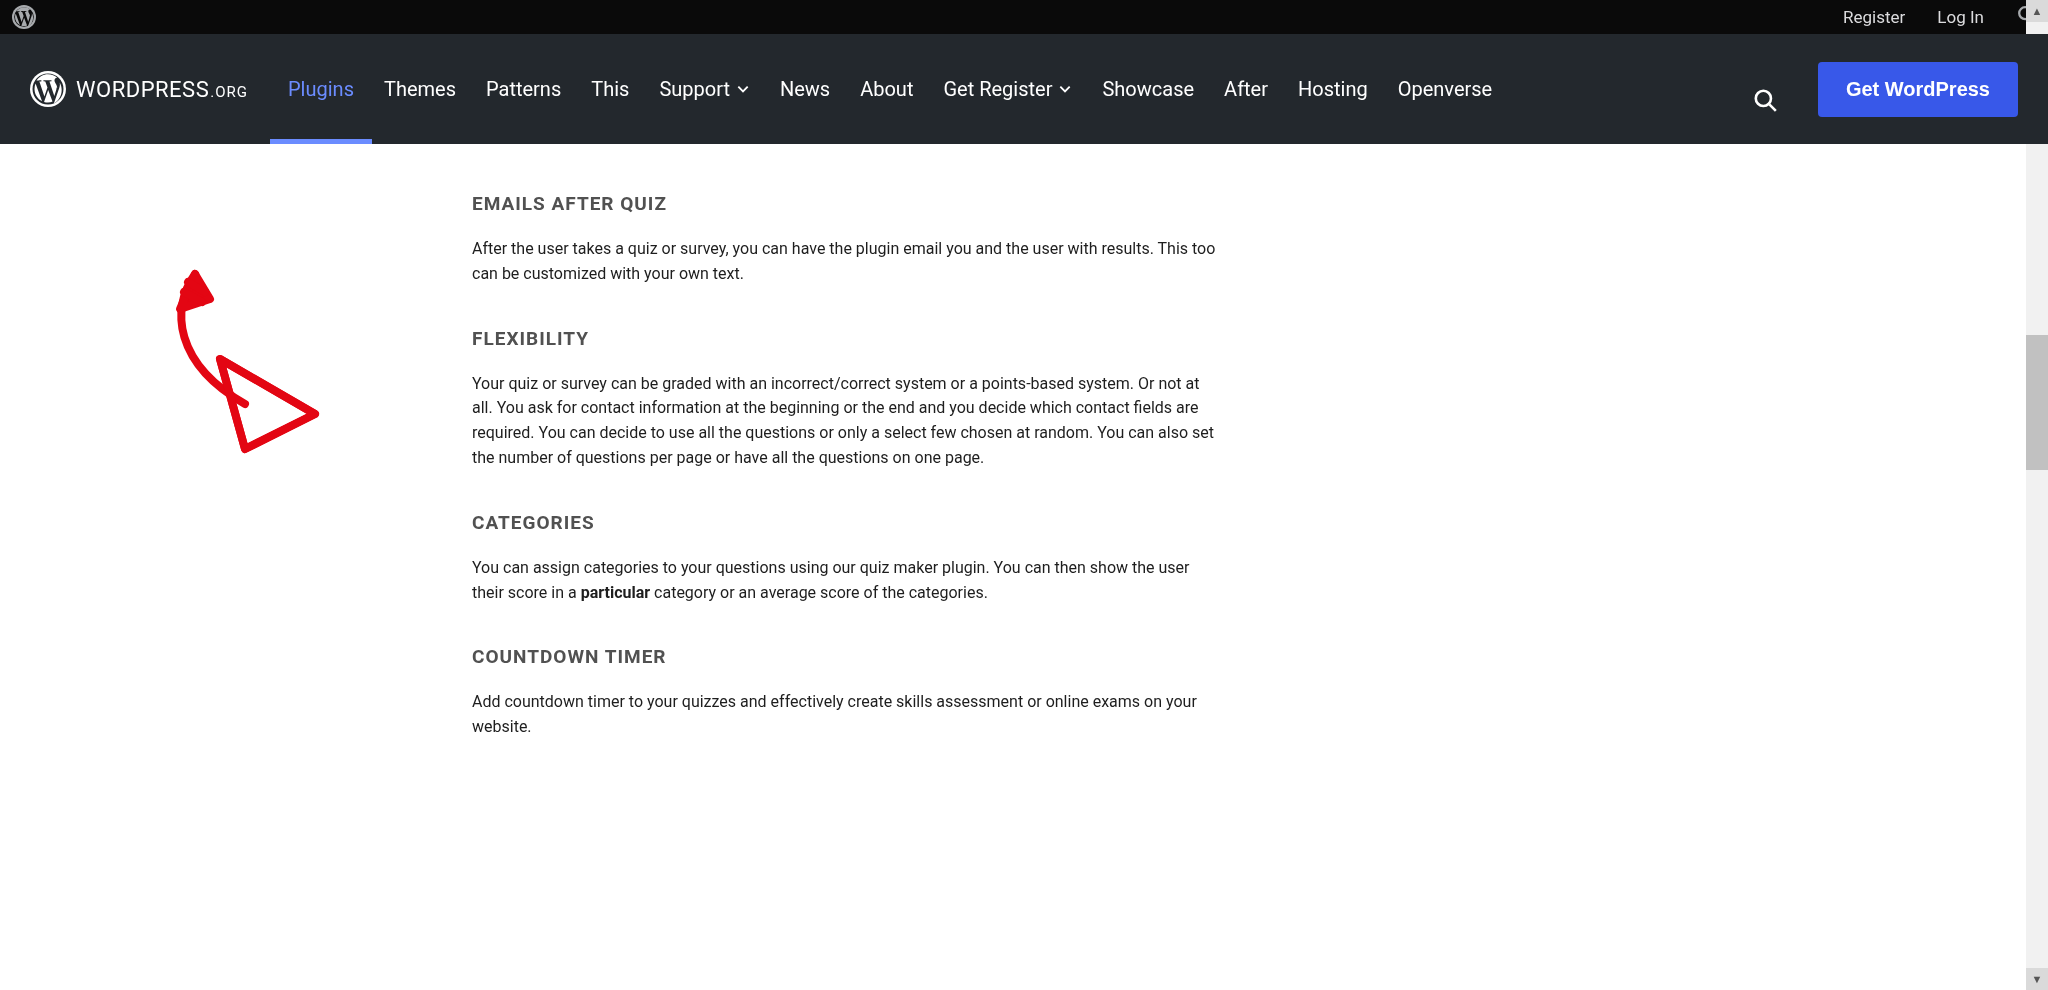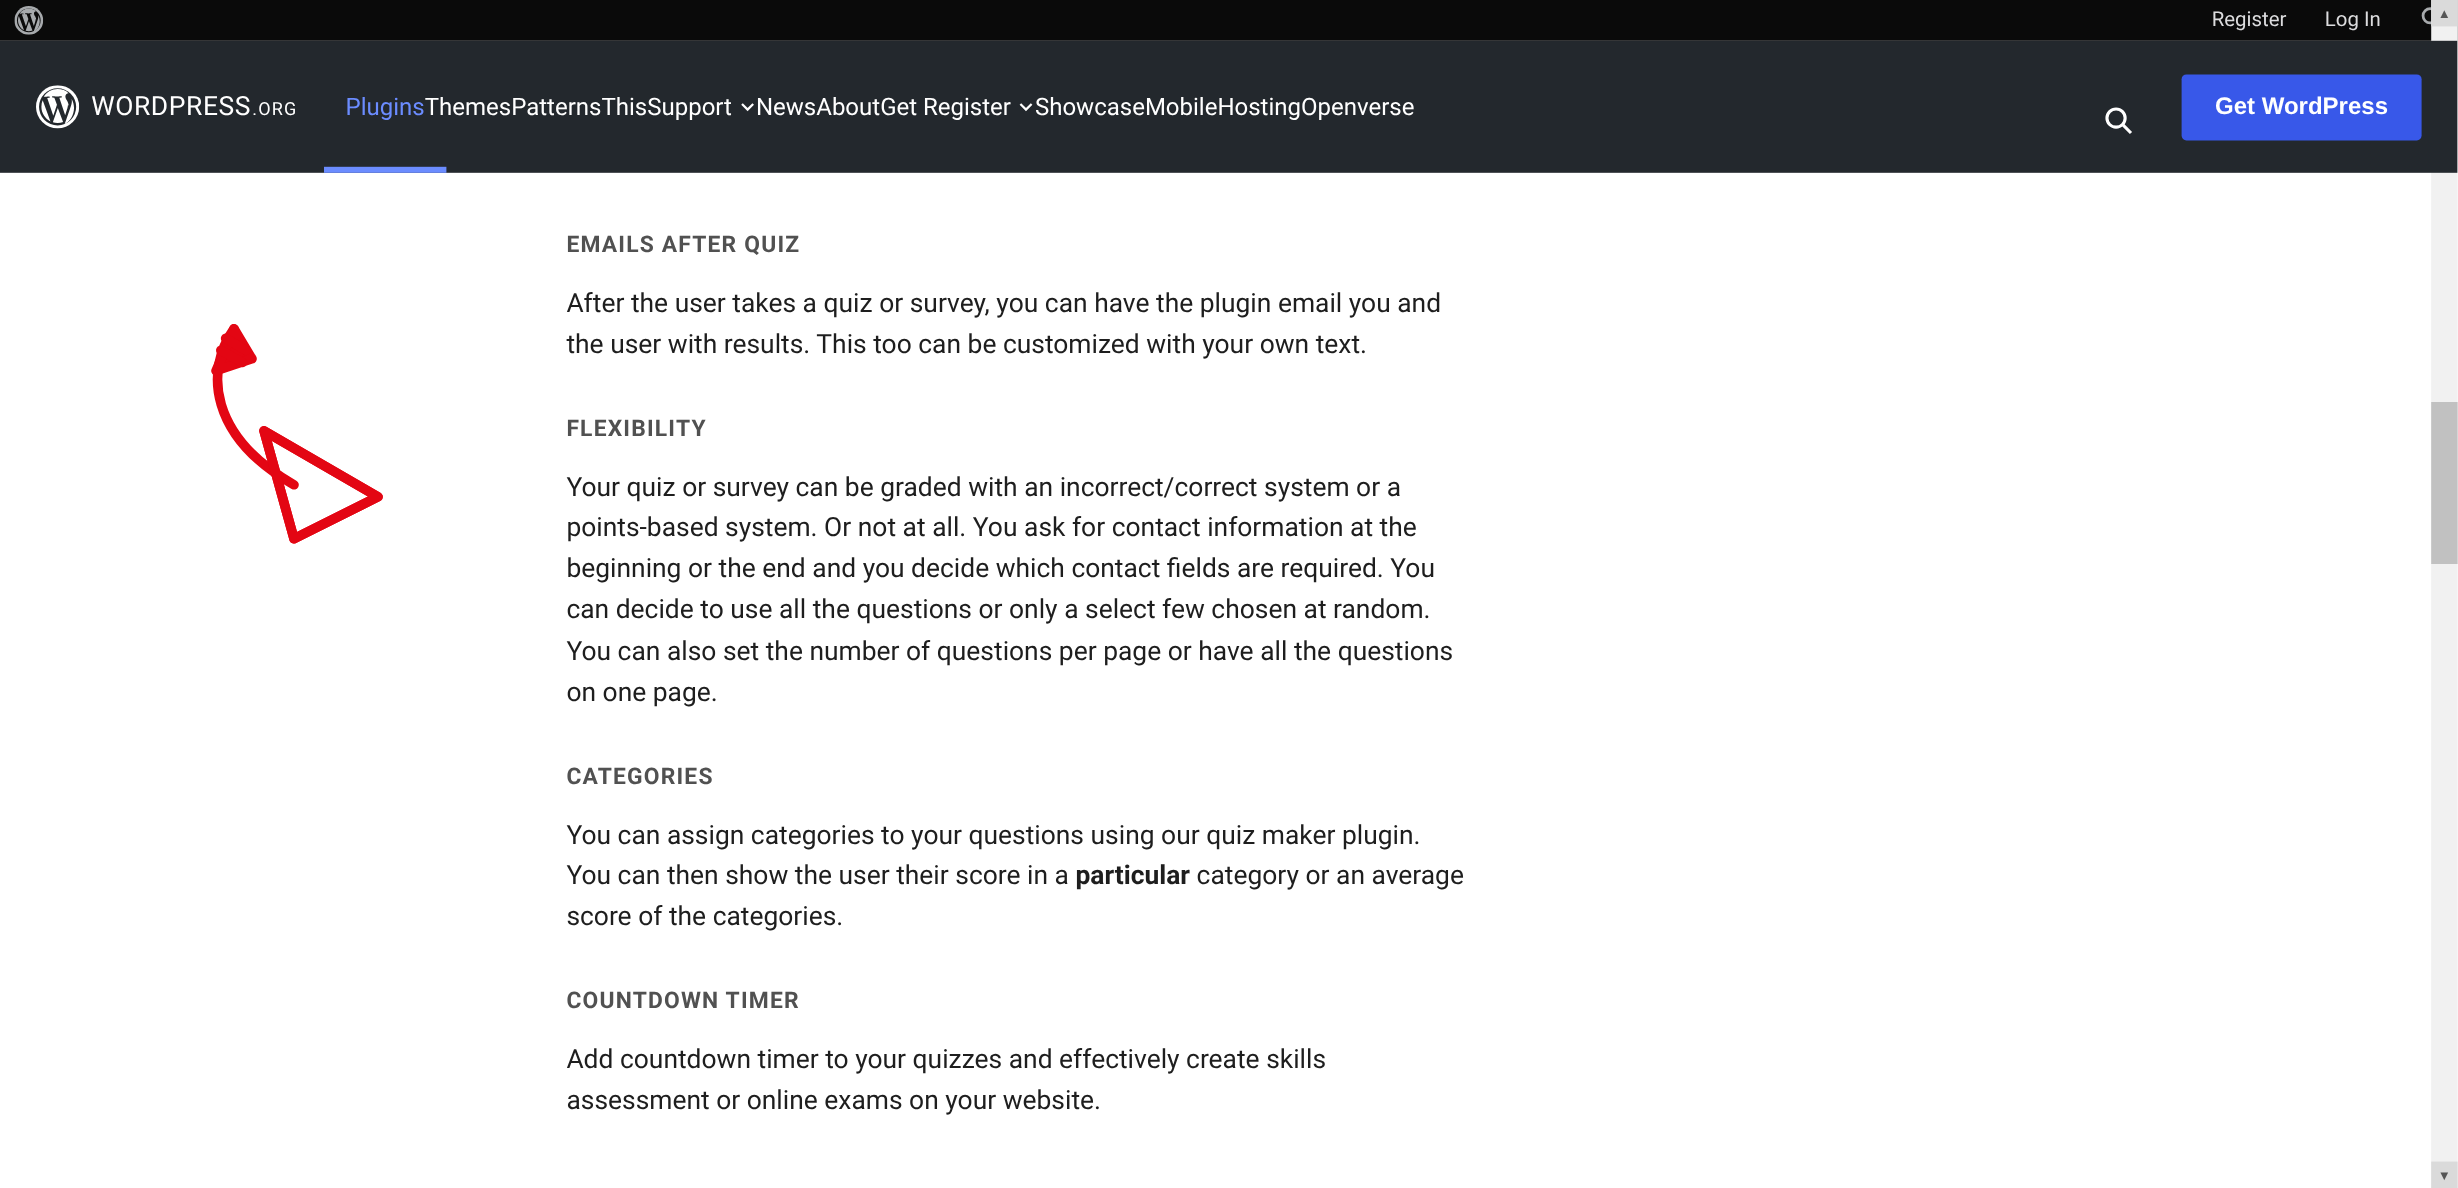--- a/index.html
+++ b/index.html
@@ -77,20 +77,21 @@
     font-variant: small-caps;
   }
   .brand-text .org {
     font-size: 15px;
     margin-left: 1px;
     letter-spacing: 1px;
   }
   nav.primary {
     display: flex;
     align-items: center;
+    gap: 30px;
     height: 100%;
   }
   nav.primary .nav-item {
     color: #fff;
     font-size: 20px;
     display: flex;
     align-items: center;
     gap: 6px;
     height: 100%;
     position: relative;
@@ -141,21 +142,21 @@
   h4.section-title {
     font-size: 19px;
     font-weight: 700;
     letter-spacing: 1px;
     color: var(--heading-gray);
     text-transform: uppercase;
     margin: 40px 0 22px 0;
   }
   h4.section-title:first-child { margin-top: 18px; }
   p.section-body {
-    font-size: 22px;
+    font-size: 16px;
     line-height: 1.55;
     color: var(--body-text);
     margin: 0 0 10px 0;
     font-weight: 400;
   }
   p.section-body strong { font-weight: 700; }
 
   
   .annotation-arrow {
     position: absolute;
@@ -268,21 +269,21 @@
     <span class="nav-item">
       <span>Get Register</span>
       <svg class="chev" viewBox="0 0 12 12" fill="none" stroke="#fff" stroke-width="1.6">
           <polyline points="2,4 6,8 10,4"></polyline>
         </svg>
     </span>
     <span class="nav-item">
         <span>Showcase</span>
       </span>
     <span class="nav-item">
-        <span>Mobile</span>
+        <span>After</span>
       </span>
     <span class="nav-item">
         <span>Hosting</span>
       </span>
     <span class="nav-item">
         <span>Openverse</span>
       </span>
   </nav>
 
   <div class="header-right">

